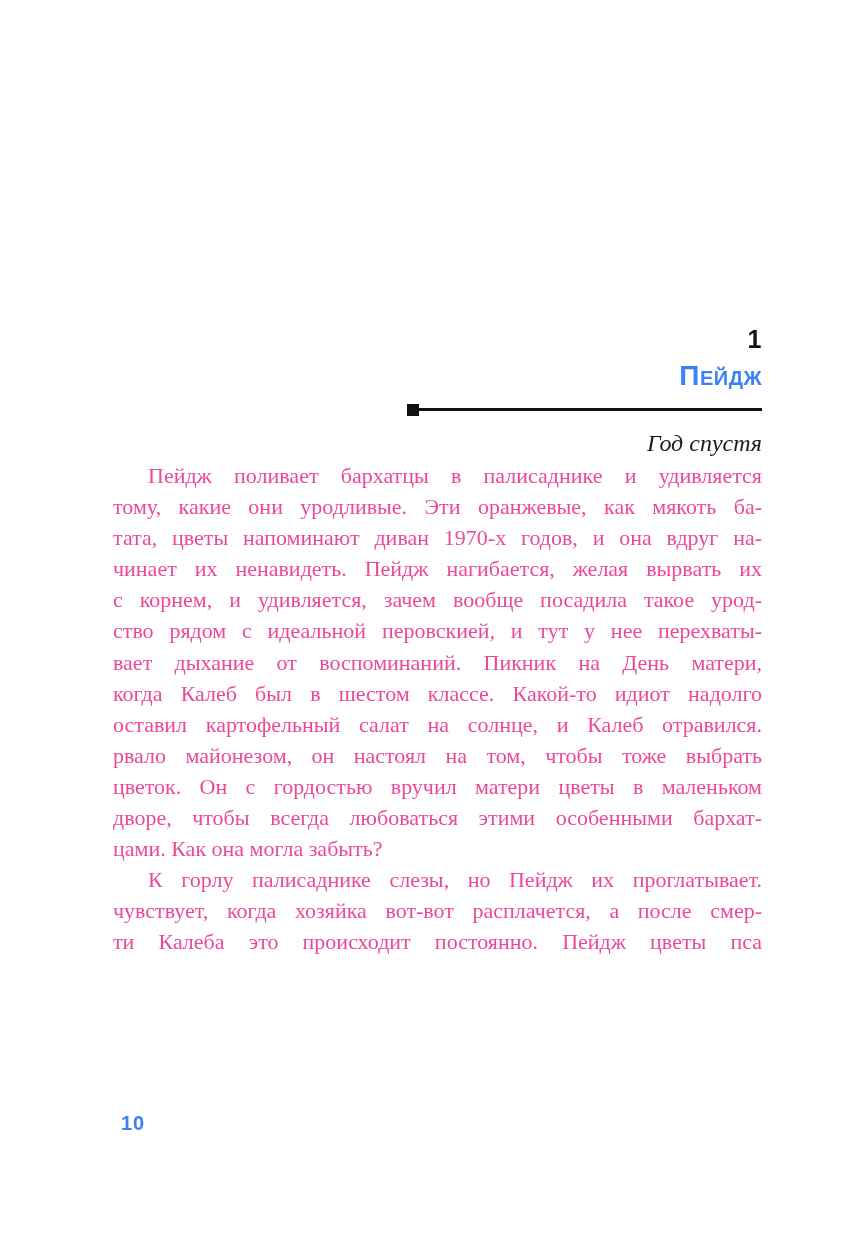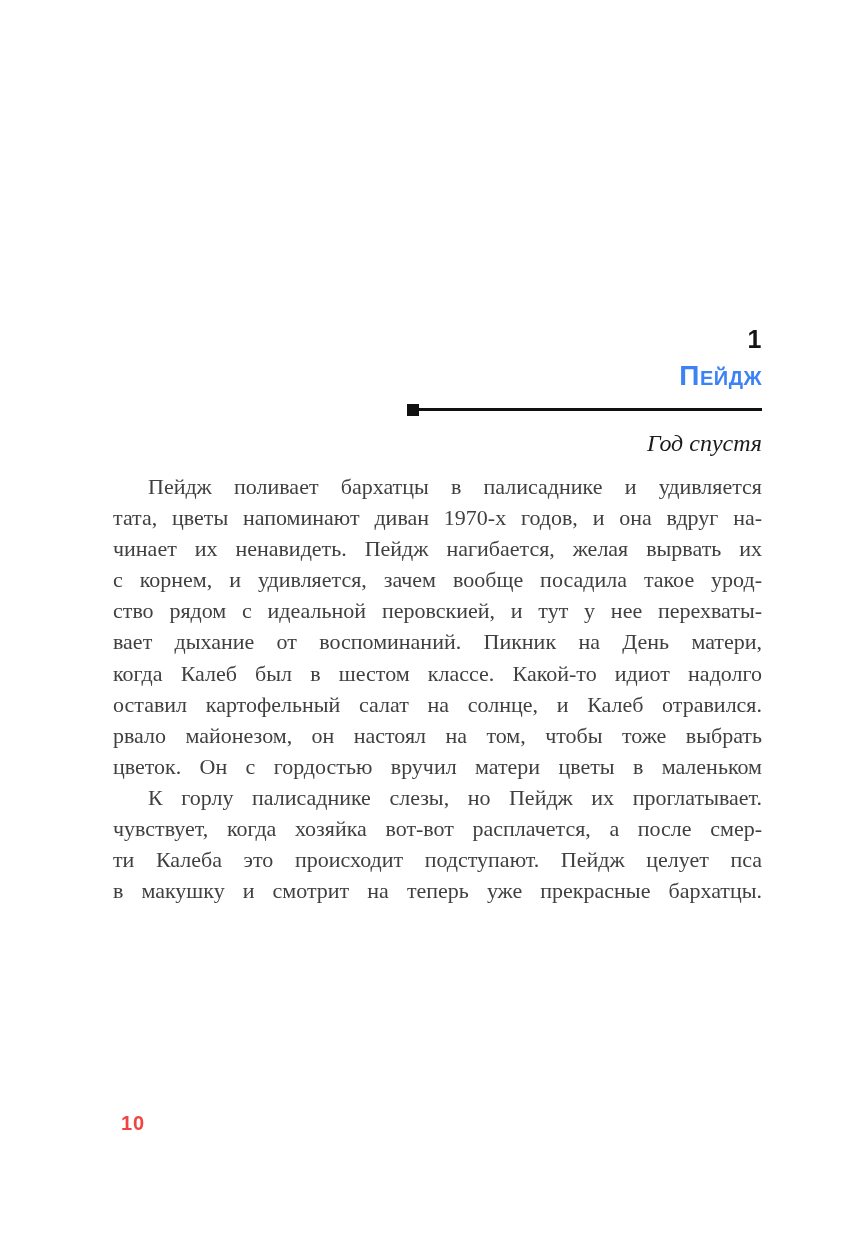--- a/index.html
+++ b/index.html
@@ -79,25 +79,25 @@
     font-style: italic;
     font-size: 24px;
     line-height: 1;
     color: #1b1b1b;
   }
 
   
   .body-text {
     position: absolute;
     left: 113px;
-    top: 471px;
+    top: 460px;
     width: 649px;
     font-size: 22px;
     line-height: 31.1px;
-    color: #404040;
+    color: #ec4899;
   }
   .line {
     text-align: justify;
     text-align-last: justify;
     white-space: normal;
   }
   .line.ind {
     padding-left: 35px;
   }
   .line.end {
@@ -107,50 +107,52 @@
   
   .page-number {
     position: absolute;
     left: 121px;
     top: 1113px;
     font-family: "Liberation Sans", sans-serif;
     font-weight: 700;
     font-size: 20px;
     line-height: 1;
     letter-spacing: 1px;
-    color: #ef4444;
+    color: #3b82f6;
   }
 </style>
 </head>
 <body>
 
 <div class="page">
 
   <div class="chapter-header">
     <div class="chapter-number">1</div>
     <div class="chapter-title">Пейдж</div>
     <div class="chapter-rule">
       <span class="rule-square"></span>
       <span class="rule-line"></span>
     </div>
     <div class="chapter-subtitle">Год спустя</div>
   </div>
 
   <div class="body-text">
     <div class="line ind">Пейдж поливает бархатцы в палисаднике и удивляется</div>
+    <div class="line">тому, какие они уродливые. Эти оранжевые, как мякоть ба-</div>
     <div class="line">тата, цветы напоминают диван 1970-х годов, и она вдруг на-</div>
     <div class="line">чинает их ненавидеть. Пейдж нагибается, желая вырвать их</div>
     <div class="line">с корнем, и удивляется, зачем вообще посадила такое урод-</div>
     <div class="line">ство рядом с идеальной перовскией, и тут у нее перехваты-</div>
     <div class="line">вает дыхание от воспоминаний. Пикник на День матери,</div>
     <div class="line">когда Калеб был в шестом классе. Какой-то идиот надолго</div>
     <div class="line">оставил картофельный салат на солнце, и Калеб отравился.</div>
     <div class="line">рвало майонезом, он настоял на том, чтобы тоже выбрать</div>
     <div class="line">цветок. Он с гордостью вручил матери цветы в маленьком</div>
+    <div class="line">дворе, чтобы всегда любоваться этими особенными бархат-</div>
+    <div class="line end">цами. Как она могла забыть?</div>
     <div class="line ind">К горлу палисаднике слезы, но Пейдж их проглатывает.</div>
     <div class="line">чувствует, когда хозяйка вот-вот расплачется, а после смер-</div>
-    <div class="line">ти Калеба это происходит подступают. Пейдж целует пса</div>
-    <div class="line">в макушку и смотрит на теперь уже прекрасные бархатцы.</div>
+    <div class="line">ти Калеба это происходит постоянно. Пейдж цветы пса</div>
   </div>
 
   <div class="page-number">10</div>
 
 </div>
 
 </body></html>

